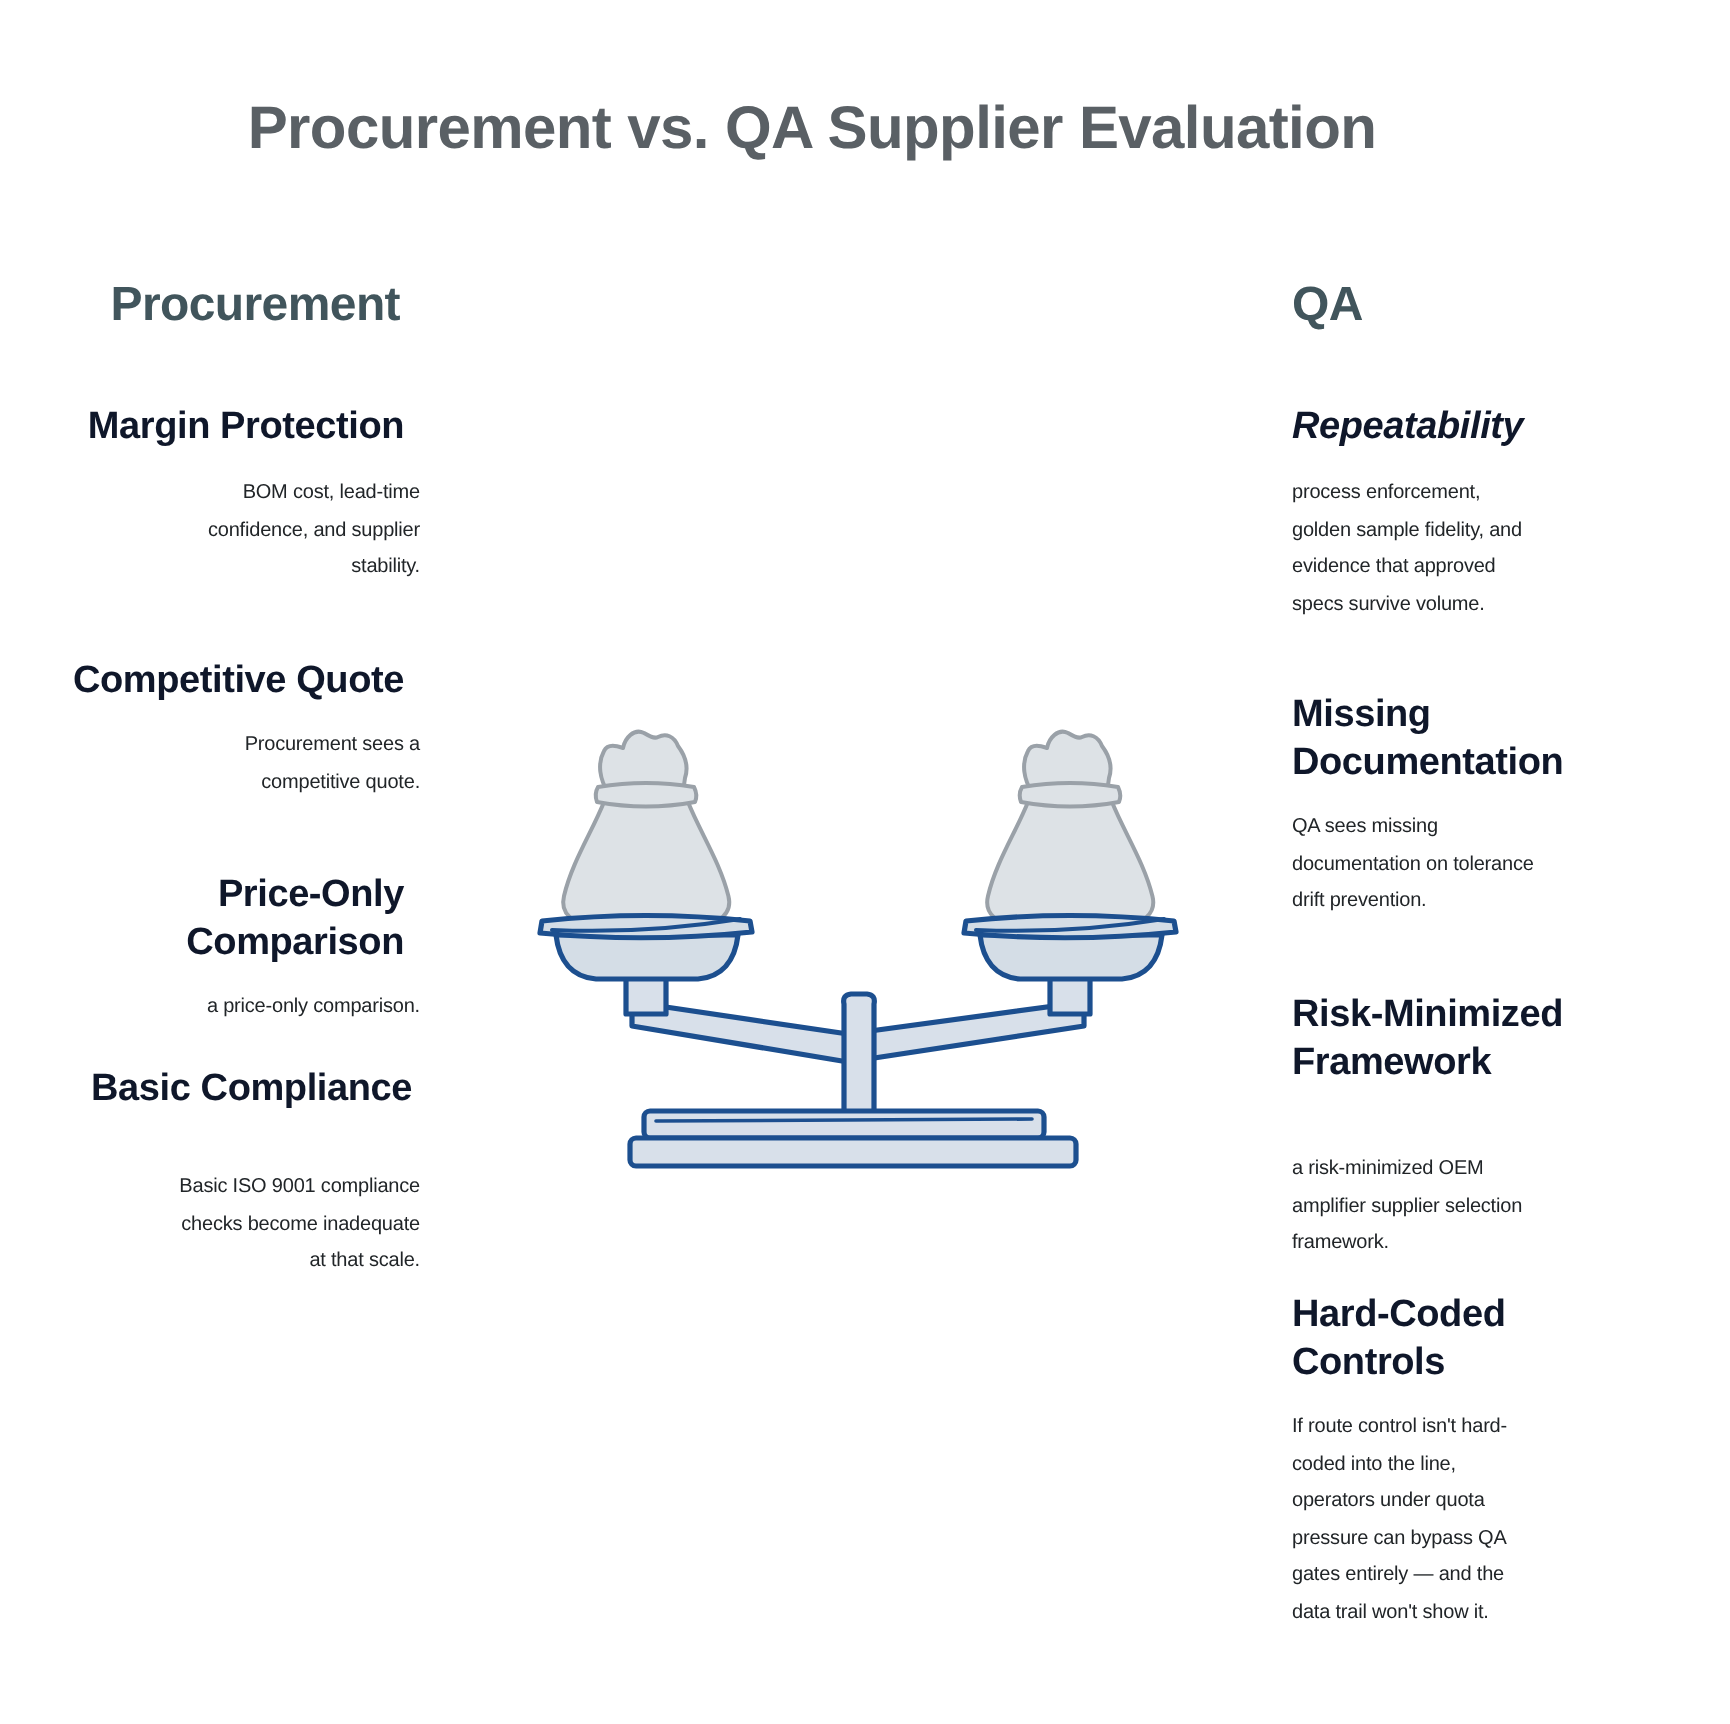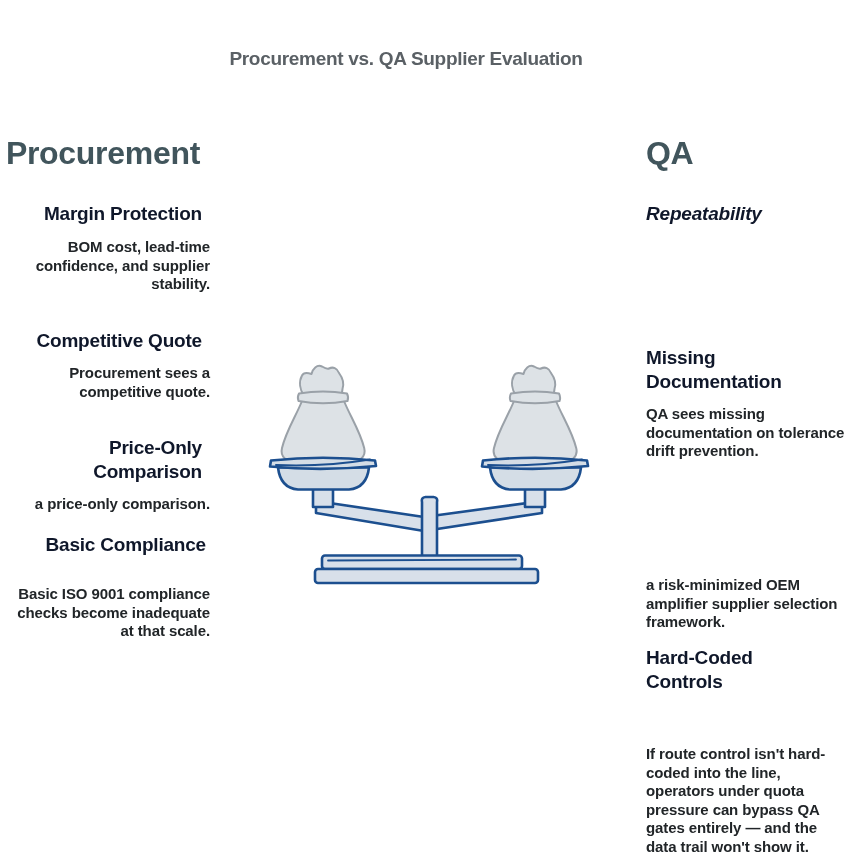--- a/index.html
+++ b/index.html
@@ -6,37 +6,37 @@
   .canvas{
     position:relative;
     width:865px;height:862px;
     background:#ffffff;
     font-family:"Liberation Sans", sans-serif;
     overflow:hidden;
   }
   .title{
     position:absolute;top:48px;left:0;width:812px;
     margin:0;text-align:center;
-    font-size:19px;font-weight:700;letter-spacing:-0.3px;
+    font-size:30px;font-weight:700;letter-spacing:-0.3px;
     color:#5a6065;
   }
   .col-header{
     position:absolute;margin:0;
-    font-size:32px;font-weight:700;letter-spacing:-0.3px;
+    font-size:24px;font-weight:700;letter-spacing:-0.3px;
     color:#41555c;line-height:30px;
   }
   .sec-heading{
     position:absolute;margin:0;
     font-size:19px;font-weight:700;letter-spacing:-0.2px;
     color:#0f172a;line-height:24px;
     white-space:pre-line;
   }
   .sec-body{
     position:absolute;margin:0;
-    font-size:15px;font-weight:700;letter-spacing:-0.1px;
+    font-size:10px;font-weight:400;letter-spacing:-0.1px;
     color:#212528;line-height:18.5px;
     white-space:pre-line;
   }
   .align-r{text-align:right;}
   .align-l{text-align:left;}
 
   .scale-svg{position:absolute;left:256px;top:360px;width:334px;height:228px;}
   .metal{fill:#d8e0ea;stroke:#1c4f8f;stroke-width:2.6;stroke-linejoin:round;stroke-linecap:round;}
   .pan-bowl,.pan-rim{fill:#d4dde6;stroke:#1c4f8f;stroke-width:2.6;stroke-linejoin:round;stroke-linecap:round;}
   .pan-rim-line{fill:none;stroke:#1c4f8f;stroke-width:2;stroke-linecap:round;}
@@ -66,34 +66,40 @@
   <p class="sec-body align-r" style="top:495px;left:0;width:210px;">a price-only comparison.</p>
 
   <h3 class="sec-heading align-r" style="top:533px;left:0;width:206px;">Basic Compliance</h3>
   <p class="sec-body align-r" style="top:585px;left:0;width:210px;">Basic ISO 9001 compliance
 checks become inadequate
 at that scale.</p>
 
   <h2 class="col-header align-l" style="top:138px;left:646px;width:200px;">QA</h2>
 
   <h3 class="sec-heading align-l" style="top:202px;left:646px;width:200px;font-style:italic;">Repeatability</h3>
+  <p class="sec-body align-l" style="top:238px;left:646px;width:200px;">process enforcement,
+golden sample fidelity, and
+evidence that approved
+specs survive volume.</p>
 
   <h3 class="sec-heading align-l" style="top:346px;left:646px;width:200px;">Missing
 Documentation</h3>
   <p class="sec-body align-l" style="top:405px;left:646px;width:200px;">QA sees missing
 documentation on tolerance
 drift prevention.</p>
 
+  <h3 class="sec-heading align-l" style="top:496px;left:646px;width:200px;">Risk-Minimized
+Framework</h3>
   <p class="sec-body align-l" style="top:555px;left:646px;width:200px;margin-top:21px;">a risk-minimized OEM
 amplifier supplier selection
 framework.</p>
 
   <h3 class="sec-heading align-l" style="top:646px;left:646px;width:200px;">Hard-Coded
 Controls</h3>
-  <p class="sec-body align-l" style="top:705px;left:646px;width:200px;margin-top:40px;">If route control isn't hard-
+  <p class="sec-body align-l" style="top:705px;left:646px;width:200px;">If route control isn't hard-
 coded into the line,
 operators under quota
 pressure can bypass QA
 gates entirely — and the
 data trail won't show it.</p>
 
   <svg class="scale-svg" viewBox="0 0 334 228" xmlns="http://www.w3.org/2000/svg" aria-hidden="true">
     <defs>
       <g id="bag">
         <path class="bag-knot" d="M48,36 C44,30 42.5,22 46,15.5 C48,11.5 52.5,13 55.5,14

